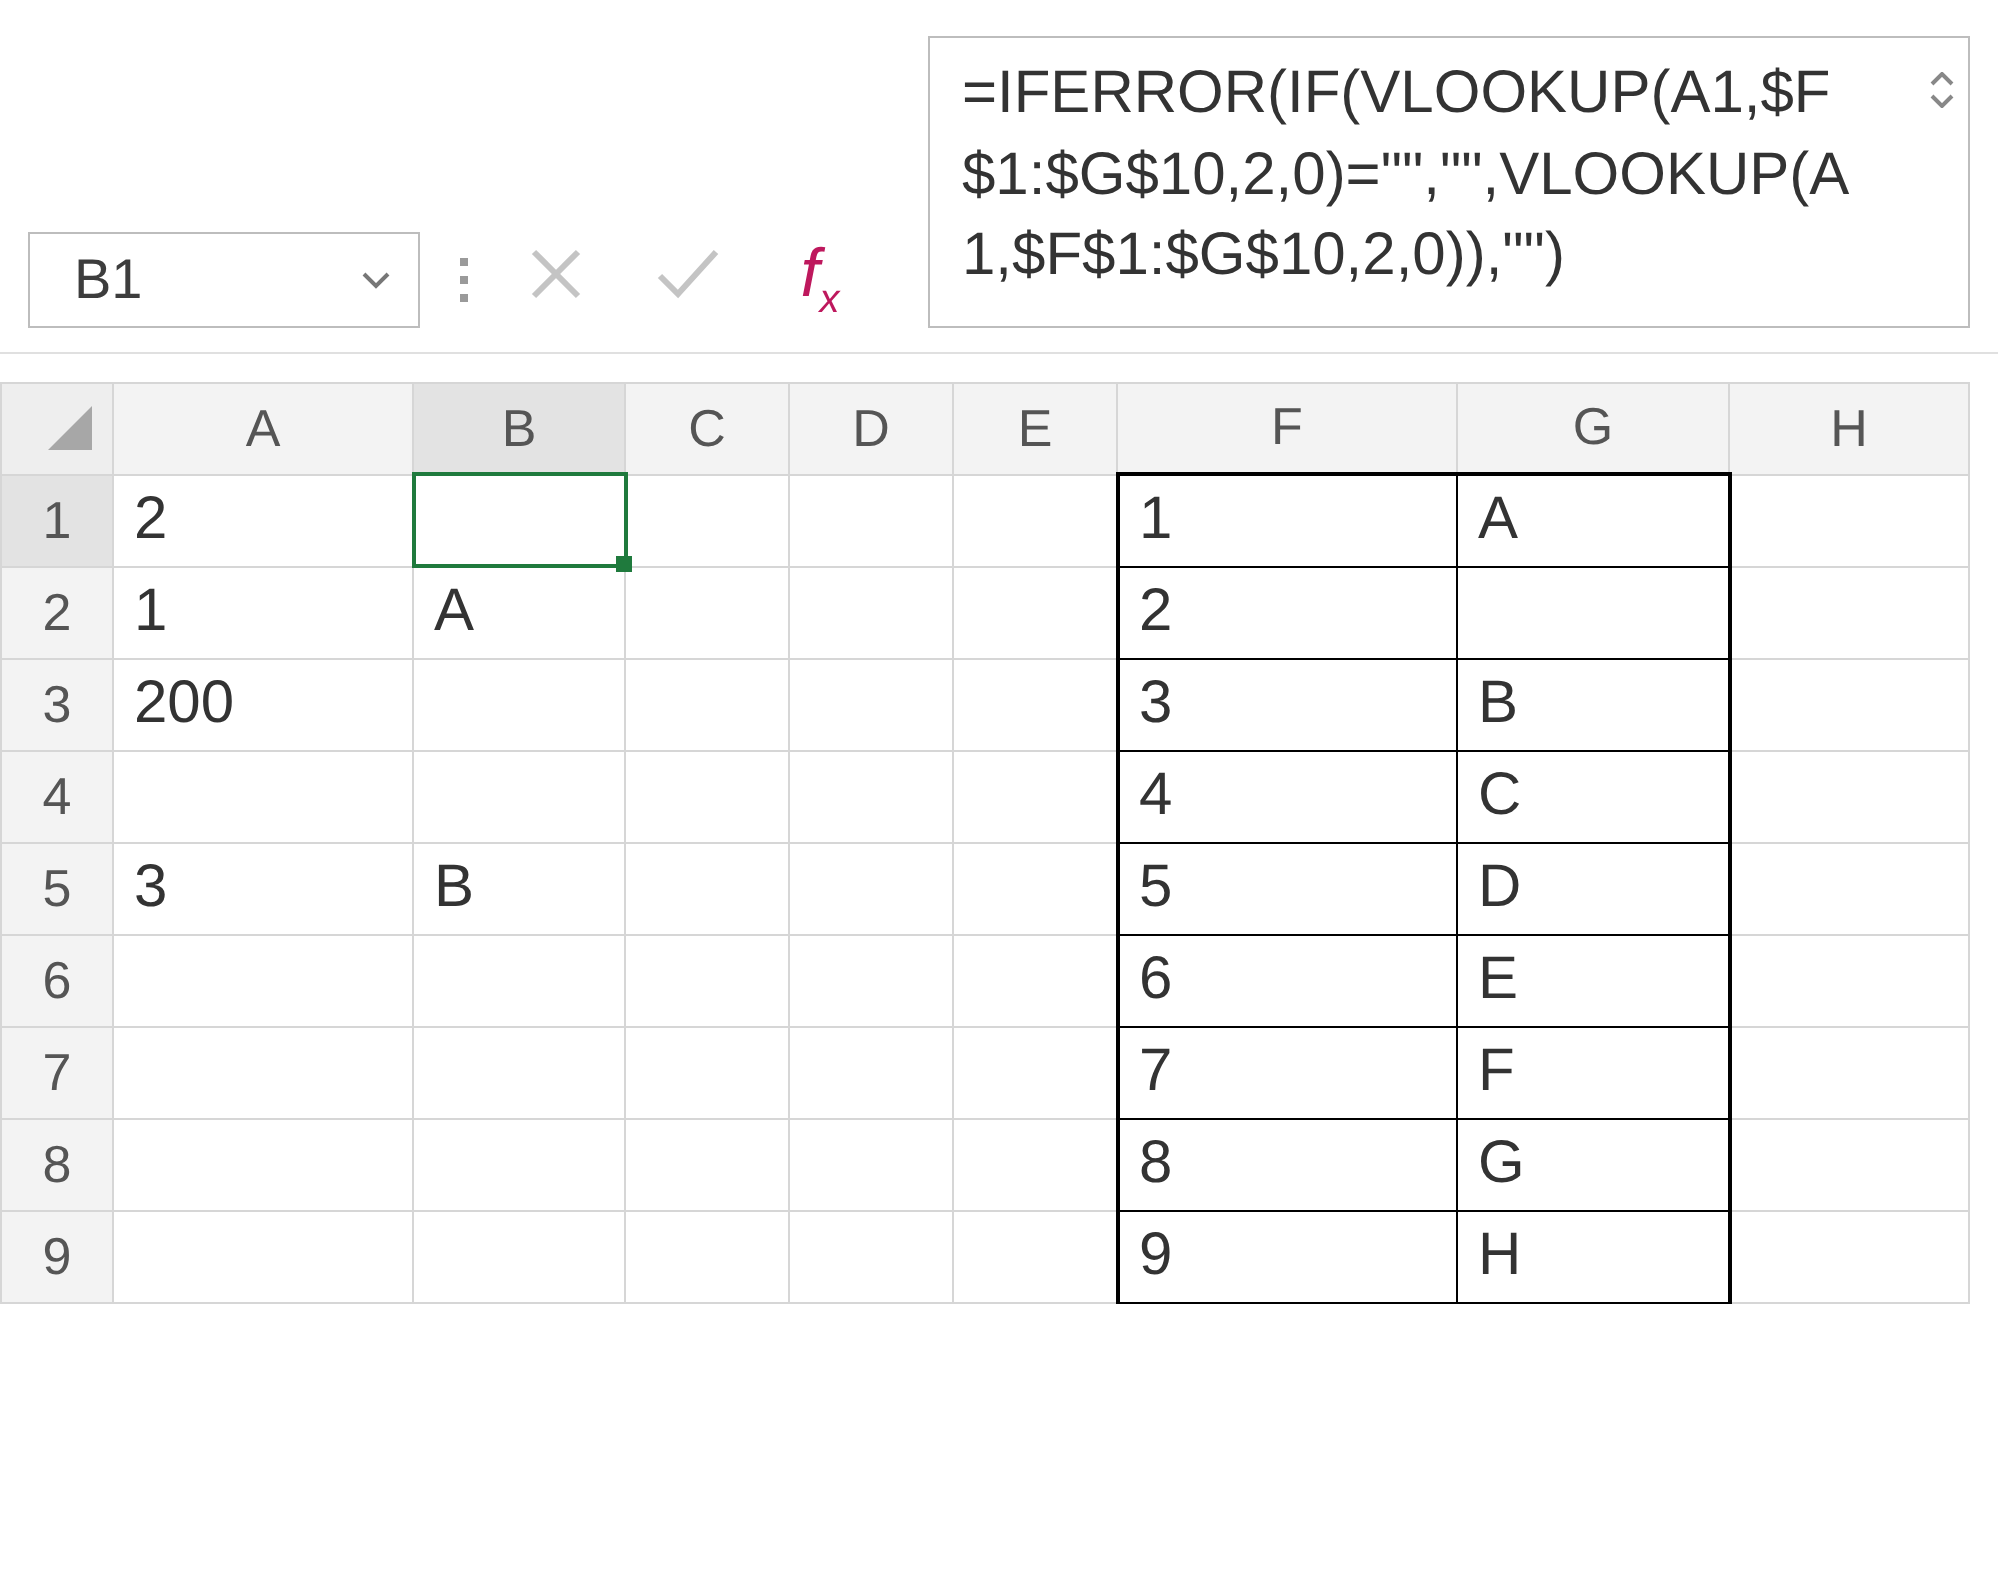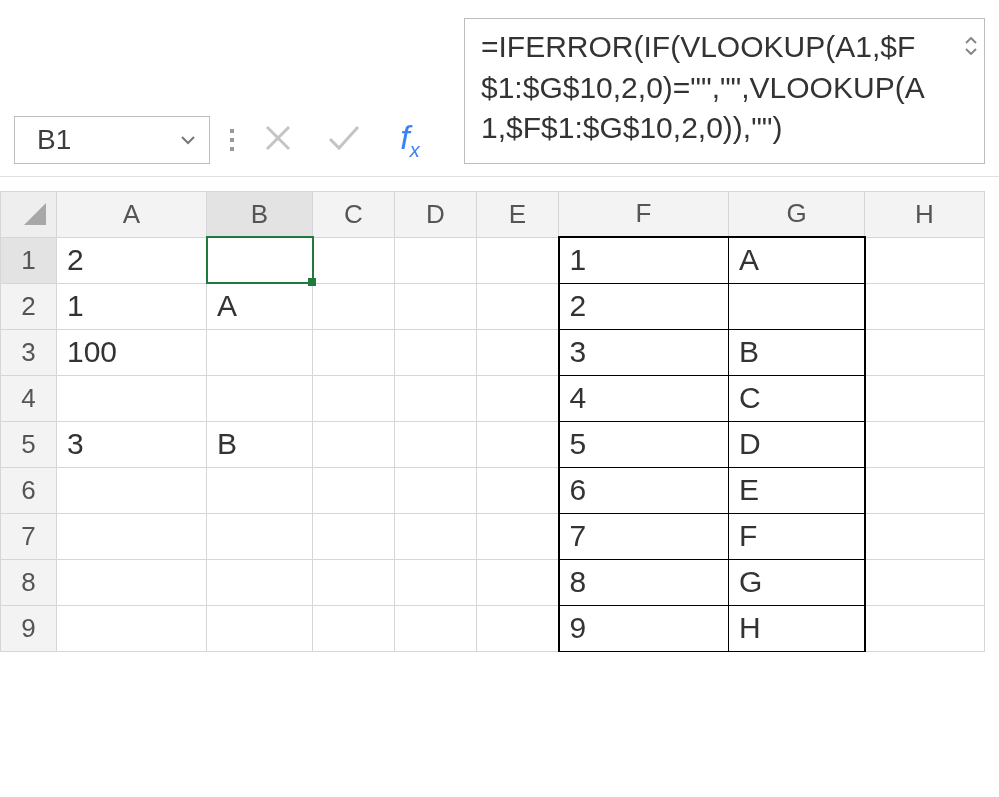--- a/index.html
+++ b/index.html
@@ -48,21 +48,21 @@
 
     .fbbtn {
       width: 64px;
       height: 48px;
       display: flex;
       align-items: center;
       justify-content: center;
       color: #c4c4c4;  
     }
     .fbbtn svg { stroke: currentColor; }
-    .fx { color: #3b82f6; font-style: italic; font-family: "Times New Roman", serif; font-size: 34px; }
+    .fx { color: #be185d; font-style: italic; font-family: "Times New Roman", serif; font-size: 34px; }
     .fx sub { font-size: 20px; }
 
     .formula-box {
       flex: 1;
       min-height: 48px;
       border: 1px solid #bdbdbd;
       background: #fff;
       padding: 8px 16px 14px 16px;
       font-size: 30px;
       line-height: 1.35;
@@ -235,21 +235,21 @@
           <td>A</td>
           <td></td>
           <td></td>
           <td></td>
           <td class="num range-l range-inner-h range-inner-v">2</td>
           <td class="ctr range-r range-inner-h"></td>
           <td></td>
         </tr>
         <tr>
           <th class="rowh">3</th>
-          <td class="num">100</td>
+          <td class="num">200</td>
           <td></td>
           <td></td>
           <td></td>
           <td></td>
           <td class="num range-l range-inner-h range-inner-v">3</td>
           <td class="ctr range-r range-inner-h">B</td>
           <td></td>
         </tr>
         <tr>
           <th class="rowh">4</th>

